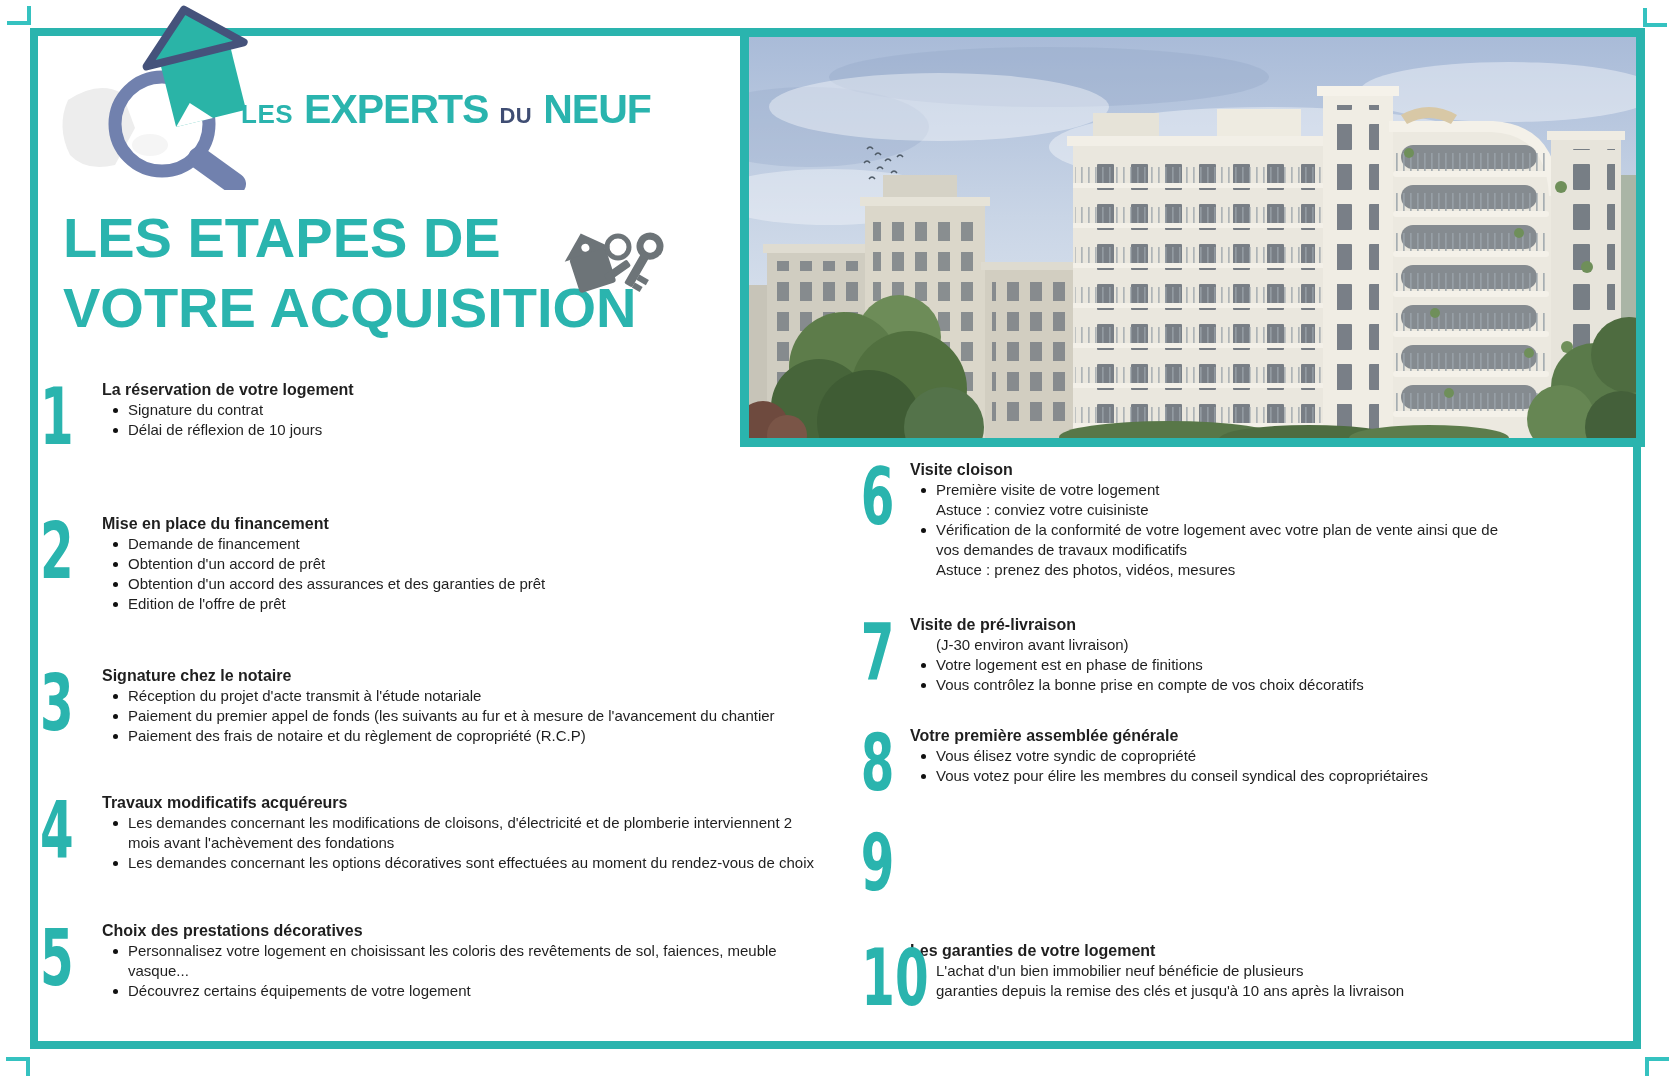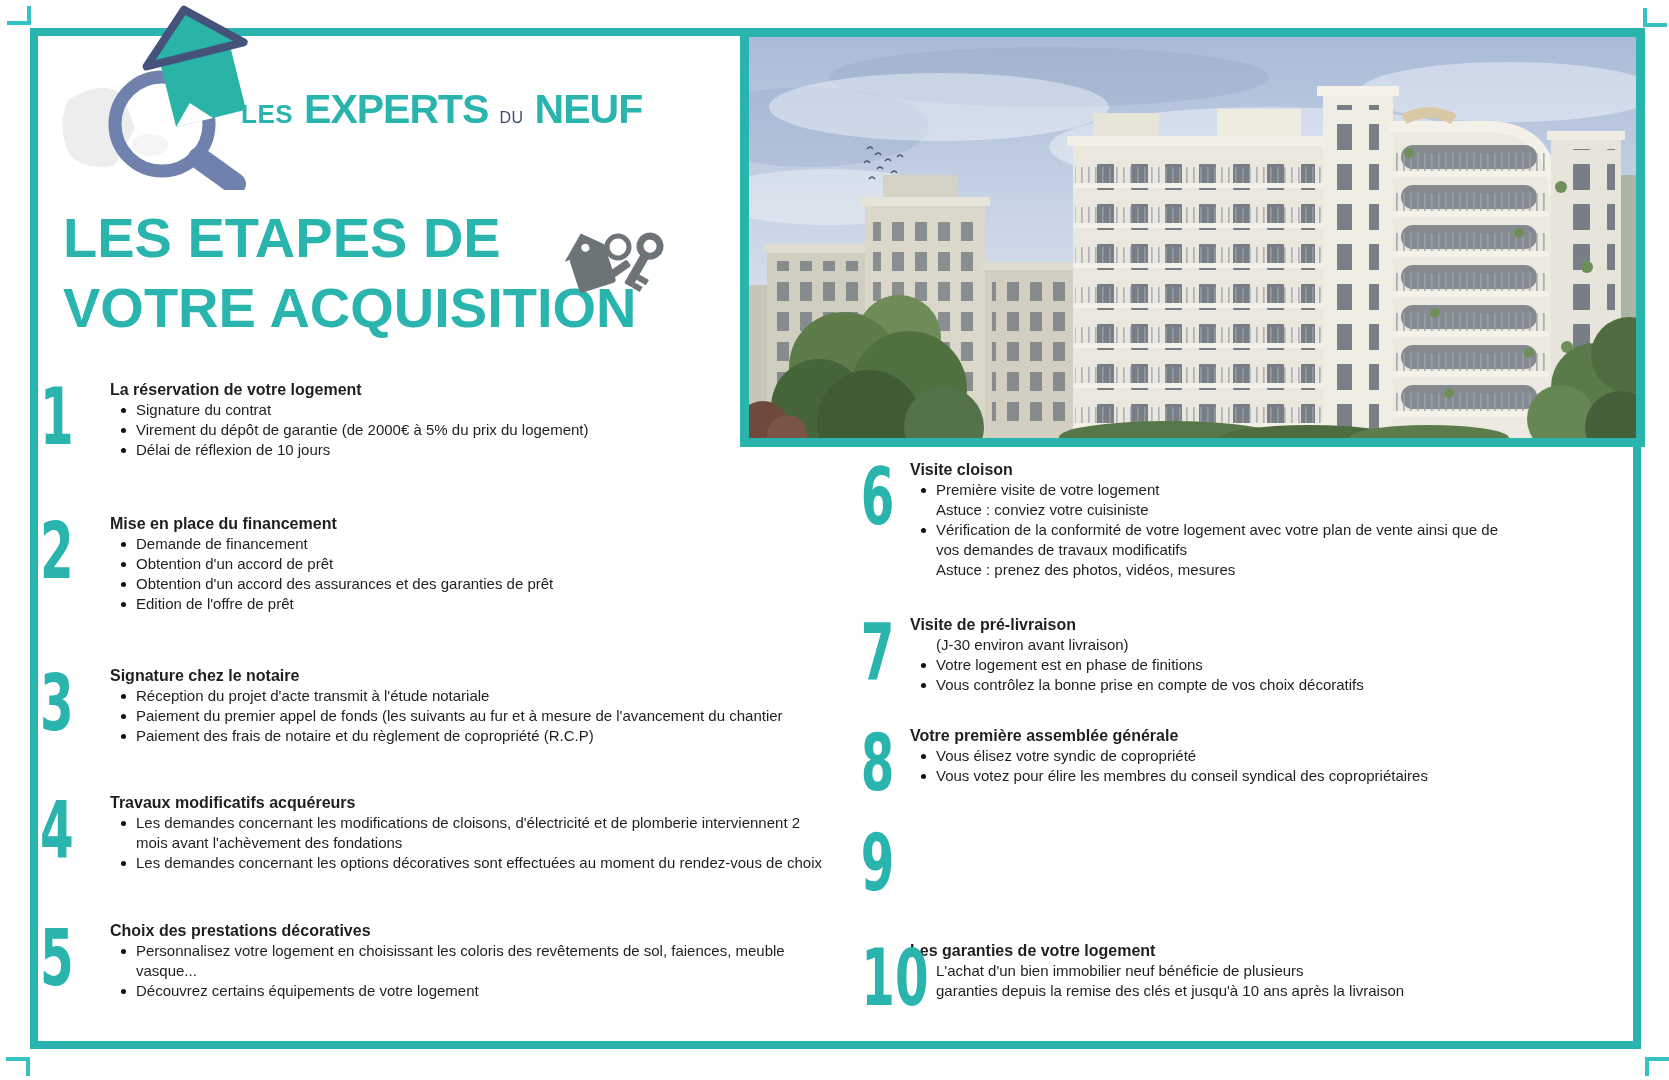--- a/index.html
+++ b/index.html
@@ -21,21 +21,21 @@
   .corner.tl{left:7px;top:6px;border-right-width:4px;border-bottom-width:4px;}
   .corner.tr{left:1643px;top:8px;border-left-width:4px;border-bottom-width:4px;}
   .corner.br{left:1645px;top:1057px;border-left-width:4px;border-top-width:4px;}
   .corner.bl{left:6px;top:1057px;border-right-width:4px;border-top-width:4px;}
 
   
   .logo-graphic{position:absolute;left:50px;top:2px;}
   .brand{position:absolute;left:213px;top:86px;display:flex;align-items:baseline;gap:11px;white-space:nowrap;margin-left:28px;}
   .brand .sm{font-size:26px;font-weight:700;color:var(--teal);letter-spacing:.5px;}
   .brand .lg{font-size:41px;font-weight:700;color:var(--teal);letter-spacing:-1px;}
-  .brand .du{font-size:16px;font-weight:400;color:var(--navy);letter-spacing:.5px;}
+  .brand .du{font-size:22px;font-weight:700;color:var(--navy);letter-spacing:.5px;}
 
   .page-title{position:absolute;left:63px;top:203px;font-size:56px;line-height:70px;
     font-weight:700;color:var(--teal);letter-spacing:0;}
 
   .keys-icon{position:absolute;left:560px;top:220px;}
 
   
   .photo{position:absolute;left:740px;top:28px;width:905px;height:419px;
     border:9px solid var(--teal);box-sizing:border-box;overflow:hidden;background:#c9d5e6;z-index:2;}
   .photo svg{display:block;}
@@ -44,21 +44,21 @@
   .step{position:absolute;display:flex;align-items:flex-start;}
   .left-col{left:40px;}
   .right-col{left:820px;}
   .num{flex:none;margin-top:6px;line-height:.8;}
   .left-col .num{width:54px;text-align:left;}
   .right-col .num{width:74px;text-align:right;}
   .numtxt{display:inline-block;font-family:"DejaVu Sans","Liberation Sans",sans-serif;
     font-size:78px;font-weight:700;color:var(--teal);line-height:.82;transform:scaleX(.62);}
   .left-col .numtxt{transform-origin:left top;}
   .right-col .numtxt{transform-origin:right top;}
-  .content{margin-left:16px;}
+  .content{margin-left:8px;}
   .left-col .content{width:722px;}
   .right-col .content{width:604px;margin-left:16px;}
   .heading{font-size:16px;font-weight:700;line-height:20px;}
   .line{position:relative;padding-left:26px;font-size:15px;line-height:20px;}
   .line.dot::before{content:"";position:absolute;left:11px;top:7.5px;width:5px;height:5px;
     border-radius:50%;background:#111;}
 </style>
 </head>
 <body>
 
@@ -247,21 +247,20 @@
       <circle cx="812" cy="382" r="34" fill="#668653"></circle>
       <circle cx="872" cy="390" r="36" fill="#44603a"></circle>
     </svg>
   </div>
 
   <div class="step left-col" style="top:380px">
     <div class="num"><span class="numtxt">1</span></div>
     <div class="content">
       <div class="heading">La réservation de votre logement</div>
       <div class="line dot"><span>Signature du contrat</span></div>
-      <div class="line dot"><span>Virement du dépôt de garantie (de 2000€ à 5% du prix du logement)</span></div>
       <div class="line dot"><span>Délai de réflexion de 10 jours</span></div>
     </div>
   </div>
 
   <div class="step left-col" style="top:514px">
     <div class="num"><span class="numtxt">2</span></div>
     <div class="content">
       <div class="heading">Mise en place du financement</div>
       <div class="line dot"><span>Demande de financement</span></div>
       <div class="line dot"><span>Obtention d'un accord de prêt</span></div>

